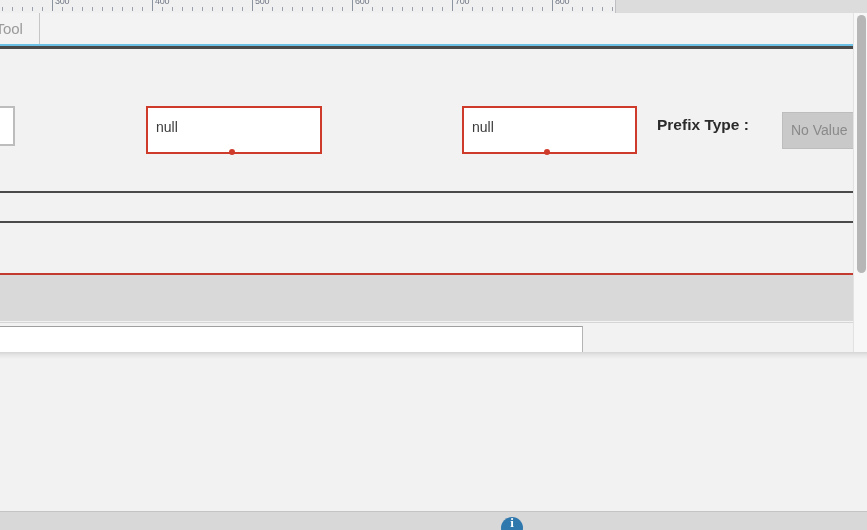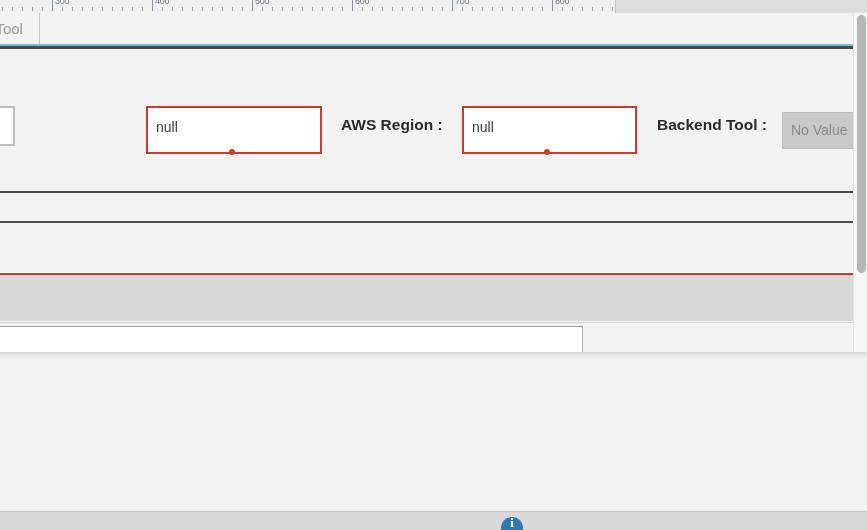--- a/index.html
+++ b/index.html
@@ -339,25 +339,24 @@
 
 <div class="panel">
 
   <div class="form-row">
 
     <div class="input-box cutoff" style="left:-22px; top:10px; width:37px; height:40px;"></div>
 
     <div class="input-box" style="left:146px; top:10px; width:176px; height:48px;">null</div>
     <div class="req-dot" style="left:229px; top:53px;"></div>
 
-    <div class="field-label" style="left:341px; top:0;">AWS Region :</div>
     <div class="input-box" style="left:462px; top:10px; width:175px; height:48px;">null</div>
     <div class="req-dot" style="left:544px; top:53px;"></div>
 
-    <div class="field-label" style="left:657px; top:0;">Backend Tool :</div>
+    <div class="field-label" style="left:657px; top:0;">Prefix Type :</div>
     <div class="select-disabled" style="left:782px; top:16px; width:100px; height:37px;">No Value</div>
 
   </div>
 
   <div class="hrule dark" style="top:142px;"></div>
   <div class="hrule dark2" style="top:172px;"></div>
   <div class="hrule red" style="top:224px;"></div>
 
   <div class="gray-band" style="top:226px; height:46px;"></div>
   <div class="text-input-wide" style="left:-14px; top:277px; width:597px; height:33px;"></div>

